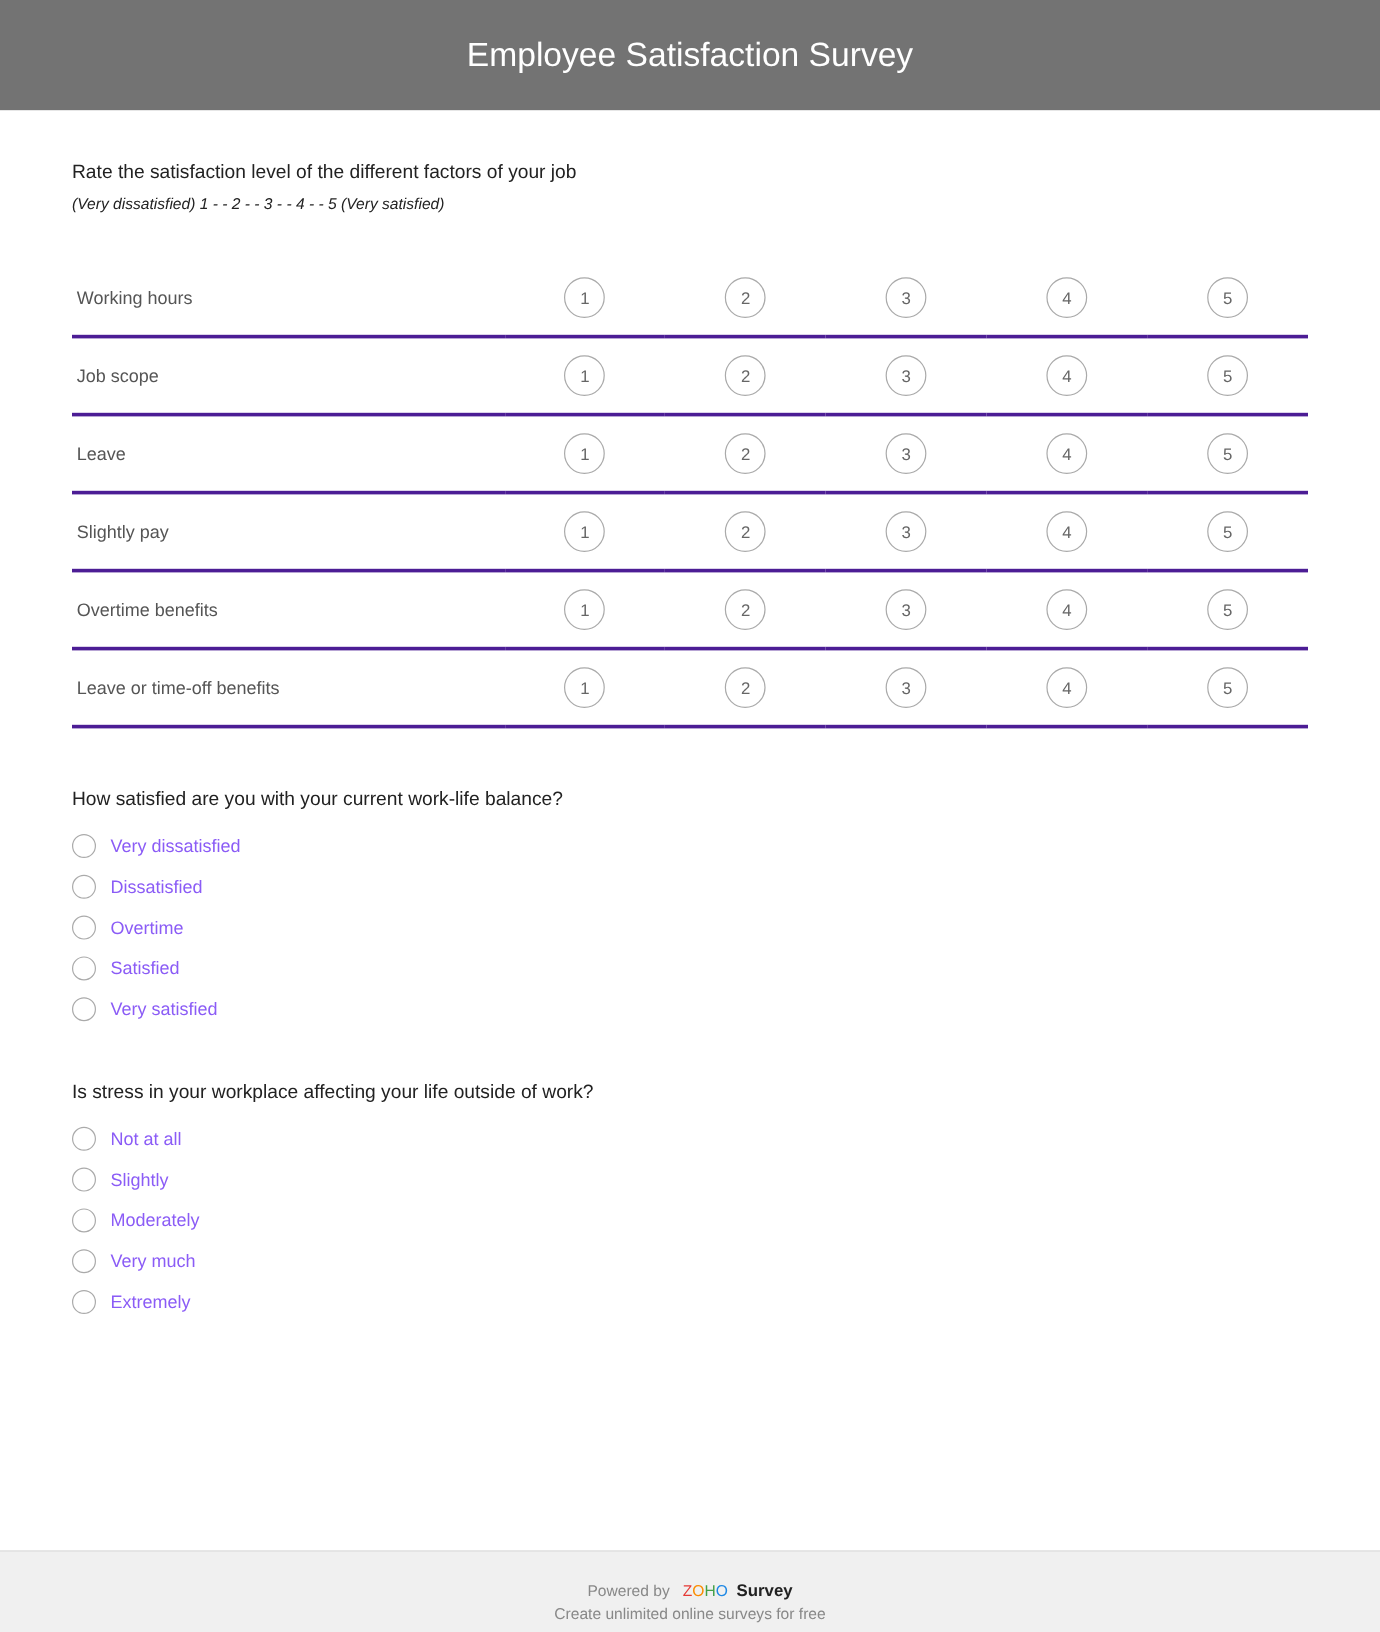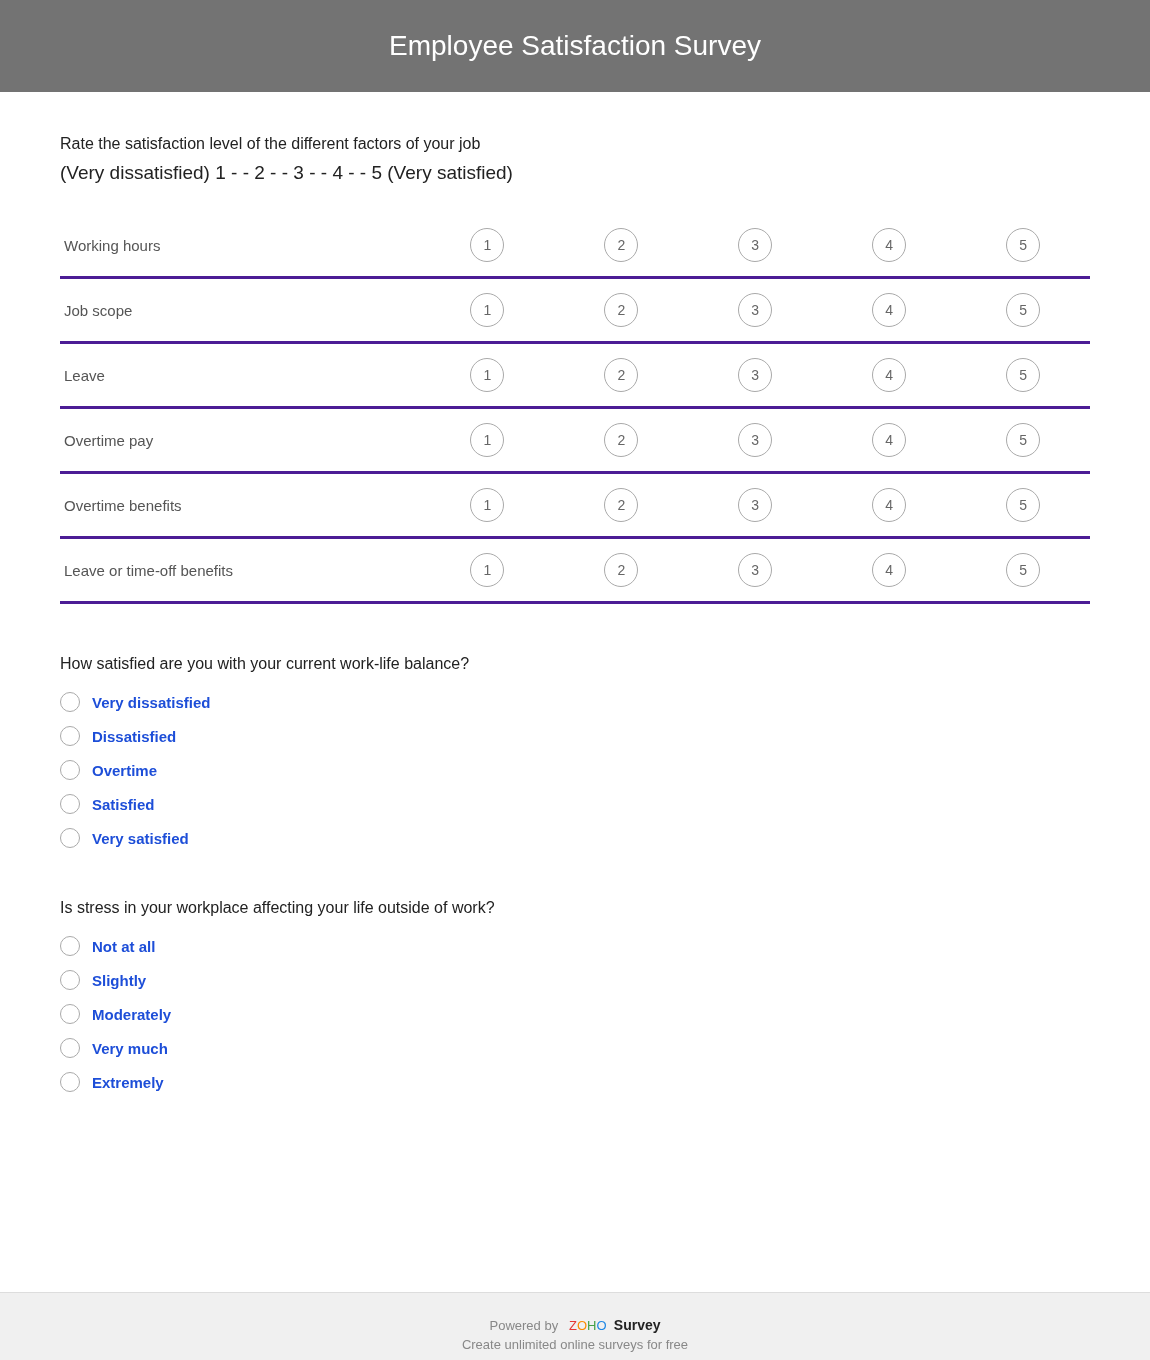--- a/index.html
+++ b/index.html
@@ -32,23 +32,24 @@
     }
 
     .question-title {
       font-size: 16px;
       color: #222;
       margin-bottom: 6px;
       line-height: 1.5;
     }
 
     .question-subtitle {
-      font-size: 19px;
+      font-size: 13px;
       color: #222;
-      margin-bottom: 30px;
+      margin-bottom: 40px;
+      font-style: italic;
     }
 
     
     .rating-table {
       width: 100%;
       border-collapse: collapse;
     }
 
     .rating-table tr {
       border-bottom: 3px solid #4c1d95;
@@ -90,23 +91,22 @@
     .radio-options {
       list-style: none;
       margin-top: 16px;
     }
 
     .radio-options li {
       display: flex;
       align-items: center;
       margin-bottom: 14px;
       font-size: 15px;
-      color: #1d4ed8;
+      color: #8b5cf6;
       cursor: pointer;
-      font-weight: bold;
     }
 
     .radio-options li .custom-radio {
       width: 20px;
       height: 20px;
       border-radius: 50%;
       border: 1.5px solid #aaa;
       margin-right: 12px;
       flex-shrink: 0;
       background: white;
@@ -171,21 +171,21 @@
           </tr>
           <tr>
             <td class="label-cell">Leave</td>
             <td><span class="radio-circle">1</span></td>
             <td><span class="radio-circle">2</span></td>
             <td><span class="radio-circle">3</span></td>
             <td><span class="radio-circle">4</span></td>
             <td><span class="radio-circle">5</span></td>
           </tr>
           <tr>
-            <td class="label-cell">Overtime pay</td>
+            <td class="label-cell">Slightly pay</td>
             <td><span class="radio-circle">1</span></td>
             <td><span class="radio-circle">2</span></td>
             <td><span class="radio-circle">3</span></td>
             <td><span class="radio-circle">4</span></td>
             <td><span class="radio-circle">5</span></td>
           </tr>
           <tr>
             <td class="label-cell">Overtime benefits</td>
             <td><span class="radio-circle">1</span></td>
             <td><span class="radio-circle">2</span></td>

